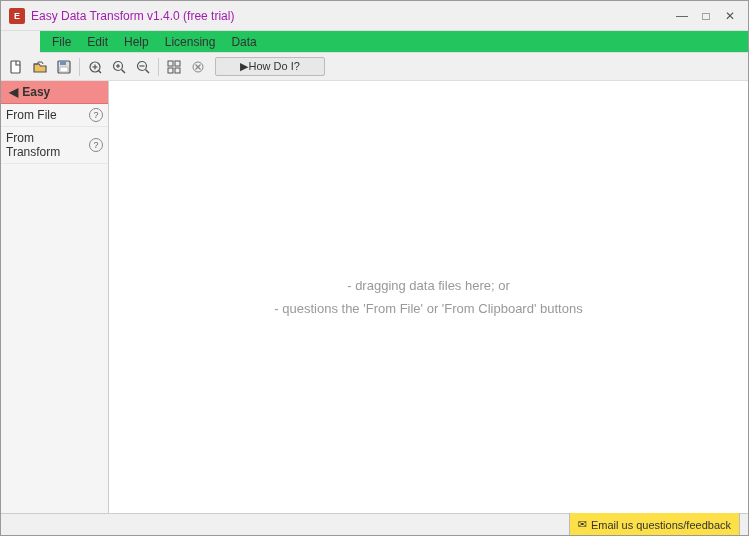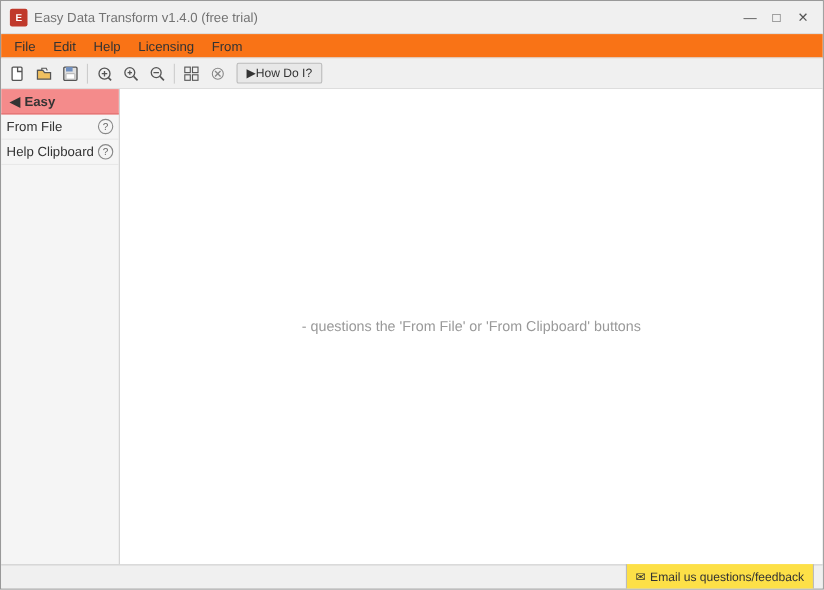--- a/index.html
+++ b/index.html
@@ -38,47 +38,48 @@
       border-radius: 2px;
       display: flex;
       align-items: center;
       justify-content: center;
       color: white;
       font-size: 9px;
       font-weight: bold;
     }
     .title-bar-text {
       font-size: 12px;
-      color: #737373;
+      color: #a21caf;
     }
     .title-bar-controls {
       display: flex;
       gap: 4px;
     }
     .title-btn {
       width: 20px;
       height: 20px;
       background: transparent;
       border: none;
       cursor: pointer;
       display: flex;
       align-items: center;
       justify-content: center;
       font-size: 12px;
       color: #555;
     }
 
     
     .menu-bar {
-      background: #f97316;
+      background: #22c55e;
       height: 22px;
       display: flex;
       align-items: center;
       padding: 0 4px;
       border-bottom: 1px solid #ddd;
+      margin-left: 39px;
     }
     .menu-item {
       padding: 2px 8px;
       cursor: pointer;
       font-size: 12px;
       color: #333;
       height: 100%;
       display: flex;
       align-items: center;
     }
@@ -108,21 +109,21 @@
     }
     .toolbar-sep {
       width: 1px;
       height: 18px;
       background: #ccc;
       margin: 0 2px;
     }
     .how-do-i-btn {
       background: #e8e8e8;
       border: 1px solid #bbb;
-      padding: 2px 8px;
+      padding: 2px 24px;
       font-size: 11px;
       cursor: pointer;
       border-radius: 2px;
       display: flex;
       align-items: center;
       gap: 2px;
       margin-left: 4px;
       color: #333;
     }
 
@@ -235,21 +236,21 @@
     <button class="title-btn">□</button>
     <button class="title-btn close">✕</button>
   </div>
 </div>
 
 <div class="menu-bar">
   <div class="menu-item">File</div>
   <div class="menu-item">Edit</div>
   <div class="menu-item">Help</div>
   <div class="menu-item">Licensing</div>
-  <div class="menu-item">From</div>
+  <div class="menu-item">Data</div>
 </div>
 
 <div class="toolbar">
   <button class="toolbar-btn" title="New">
     <svg width="14" height="14" viewBox="0 0 14 14" fill="none">
       <rect x="2" y="1" width="9" height="12" rx="1" stroke="#555" stroke-width="1.2" fill="white"></rect>
       <path d="M7 1v4h4" stroke="#555" stroke-width="1.2" fill="none"></path>
     </svg>
   </button>
   <button class="toolbar-btn" title="Open">
@@ -313,26 +314,27 @@
   <div class="left-panel">
     <div class="input-header">
       <span>◀</span>
       <span>Easy</span>
     </div>
     <div class="panel-item">
       <span>From File</span>
       <div class="panel-item-help">?</div>
     </div>
     <div class="panel-item">
-      <span>Help Clipboard</span>
+      <span>From Transform</span>
       <div class="panel-item-help">?</div>
     </div>
   </div>
 
   <div class="content-area">
+    <div>- dragging data files here; or</div>
     <div>- questions the 'From File' or 'From Clipboard' buttons</div>
   </div>
 </div>
 
 <div class="status-bar">
   <button class="status-btn">
     <span class="envelope-icon"></span>
     <span>Email us questions/feedback</span>
   </button>
 </div>

